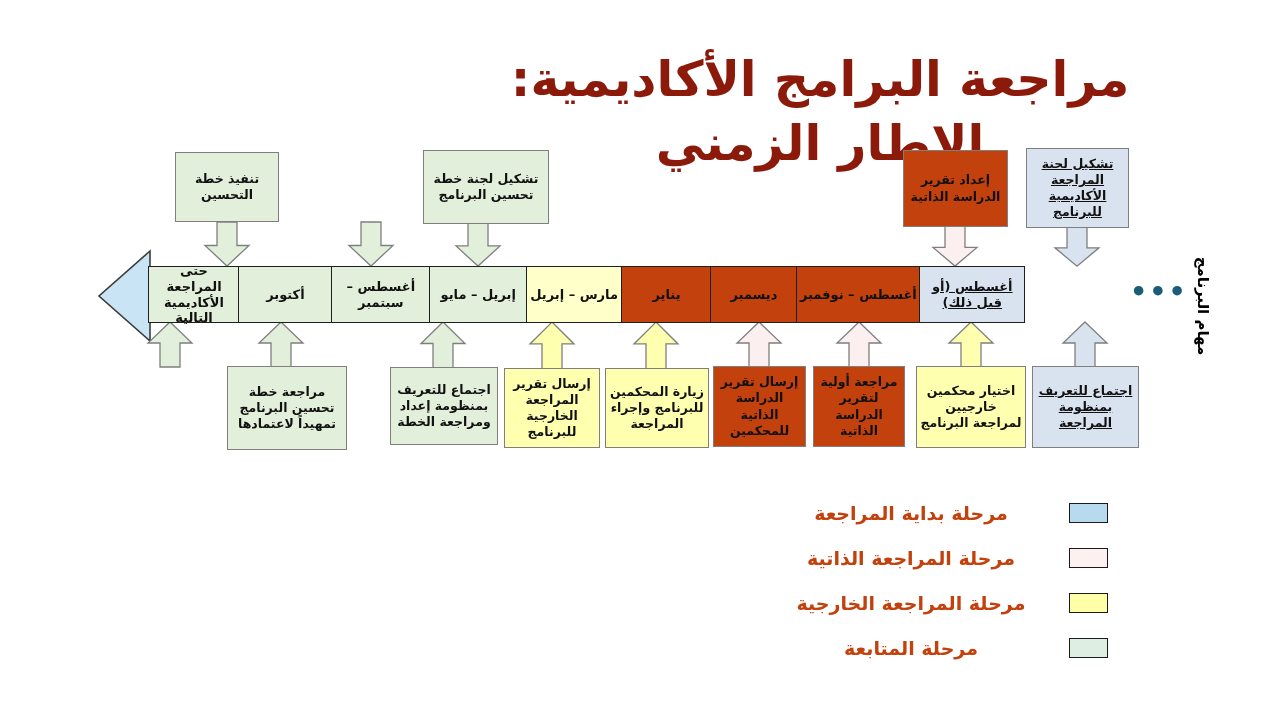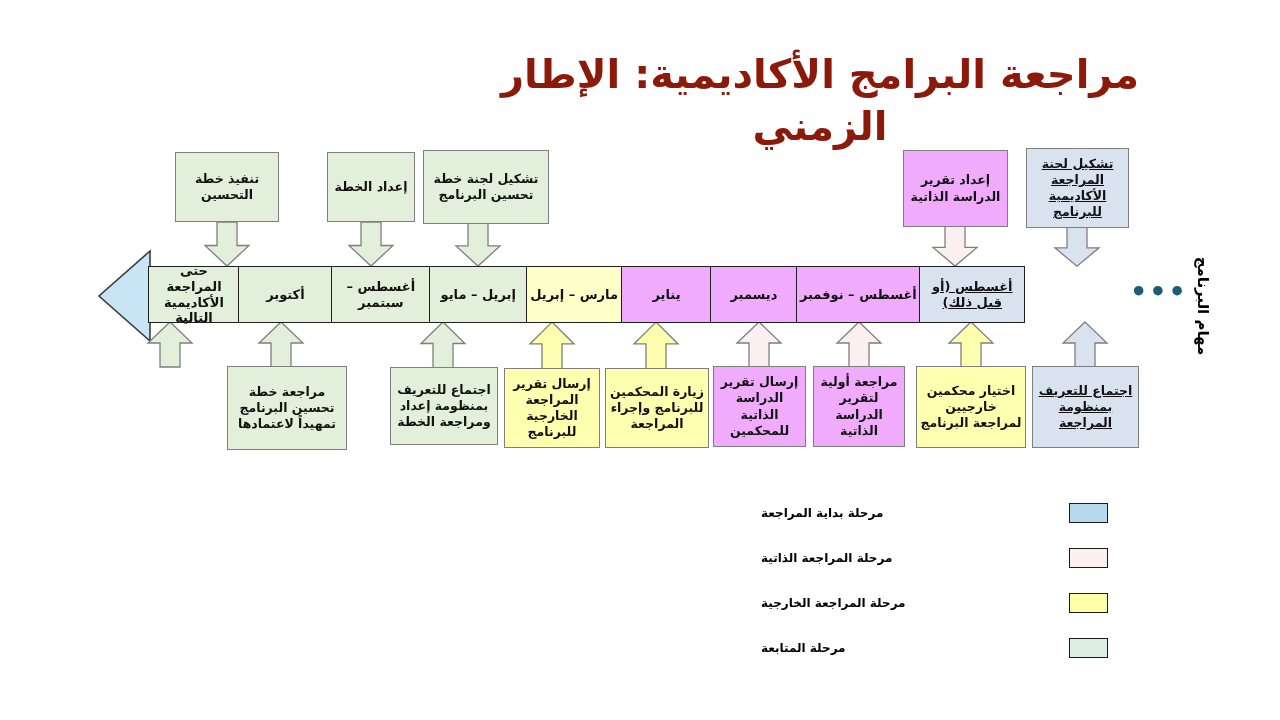--- a/index.html
+++ b/index.html
@@ -5,38 +5,38 @@
   html,body{margin:0;padding:0;}
   body{
     width:1280px;height:720px;overflow:hidden;background:#ffffff;
     font-family:"DejaVu Sans", sans-serif;
     position:relative;
   }
   .stage{position:absolute;left:0;top:0;width:1280px;height:720px;}
   .abs{position:absolute;}
   .title{
     position:absolute;left:440px;top:48px;width:760px;margin:0;
-    text-align:center;font-size:40px;font-weight:bold;color:#8c1a0b;
+    text-align:center;font-size:49px;font-weight:bold;color:#8c1a0b;
     line-height:1.3;
   }
   
   .band{
     position:absolute;left:148px;top:266px;height:57px;
     display:flex;direction:ltr;align-items:stretch;
   }
   .cell{
     box-sizing:border-box;border:1.6px solid #1f1f1f;
     display:flex;align-items:center;justify-content:center;
     text-align:center;font-size:13px;font-weight:bold;color:#111;
     line-height:1.2;padding:9px 2px;
   }
   .cell + .cell{margin-left:-1.6px;}
   
   .ph-start{background:#d9e3f0;text-decoration:underline;}
-  .ph-self{background:#f0abfc;}
+  .ph-self{background:#c2410c;}
   .ph-external{background:#ffffb0;}
   .ph-followup{background:#e2efda;}
   .cell.ph-external{background:#ffffc9;}
   
   .task{
     position:absolute;box-sizing:border-box;border:1.3px solid #7f7f7f;
     display:flex;align-items:center;justify-content:center;
     text-align:center;font-size:12.5px;font-weight:bold;color:#111;
     line-height:1.3;padding:2px 3px;
   }
@@ -54,22 +54,22 @@
     color:#1d5c78;font-size:27px;line-height:24px;letter-spacing:2px;
     font-weight:bold;direction:ltr;text-align:left;
   }
   .vlabel{
     position:absolute;left:1148px;top:296px;width:110px;height:20px;
     transform:rotate(90deg);transform-origin:center center;
     font-size:15px;font-weight:bold;color:#000;text-align:center;line-height:20px;
   }
   
   .legend-label{
-    position:absolute;width:300px;text-align:left;
-    font-size:12px;font-weight:bold;color:#000000;line-height:22px;
+    position:absolute;width:300px;text-align:center;
+    font-size:19px;font-weight:bold;color:#c2410c;line-height:22px;
   }
   .legend-swatch{
     position:absolute;left:1069px;width:39px;height:20px;
     box-sizing:border-box;border:1.6px solid #1a1a1a;
   }
   .sw-start{background:#b7daee;}
   .sw-self{background:#fdf0f0;}
   .sw-external{background:#ffffa8;}
   .sw-followup{background:#dfeee2;}
 </style>
@@ -153,23 +153,20 @@
     <div class="cell ph-self" style="width:125px">
         <span dir="rtl">أغسطس – نوفمبر</span>
       </div>
     <div class="cell ph-start" style="width:106px">
         <span dir="rtl">أغسطس (أو قبل ذلك)</span>
       </div>
   </div>
 
   <div class="task ph-followup" style="left:175px;top:152px;width:104px;height:70px">
       <span>تنفيذ خطة التحسين</span>
-    </div>
-  <div class="task ph-followup" style="left:327px;top:152px;width:88px;height:70px">
-      <span>إعداد الخطة</span>
     </div>
   <div class="task ph-followup" style="left:423px;top:150px;width:126px;height:74px">
       <span>تشكيل لجنة خطة تحسين البرنامج</span>
     </div>
   <div class="task ph-self" style="left:903px;top:150px;width:105px;height:77px">
       <span>إعداد تقرير الدراسة الذاتية</span>
     </div>
   <div class="task ph-start" style="left:1026px;top:148px;width:103px;height:80px">
       <span>تشكيل لجنة المراجعة الأكاديمية للبرنامج</span>
     </div>

